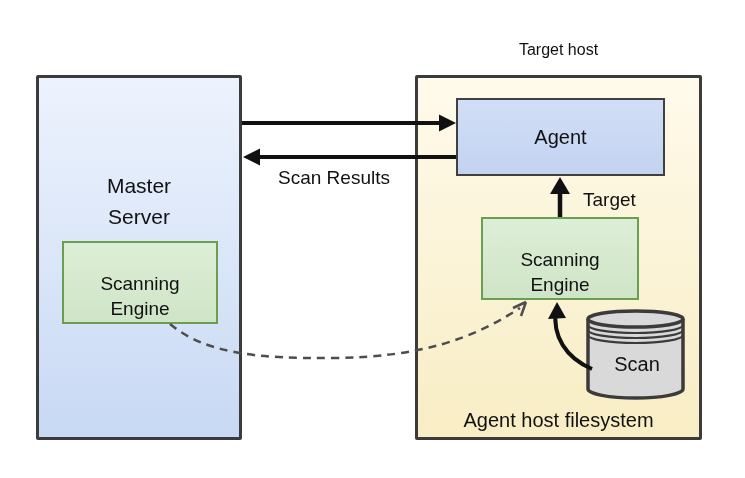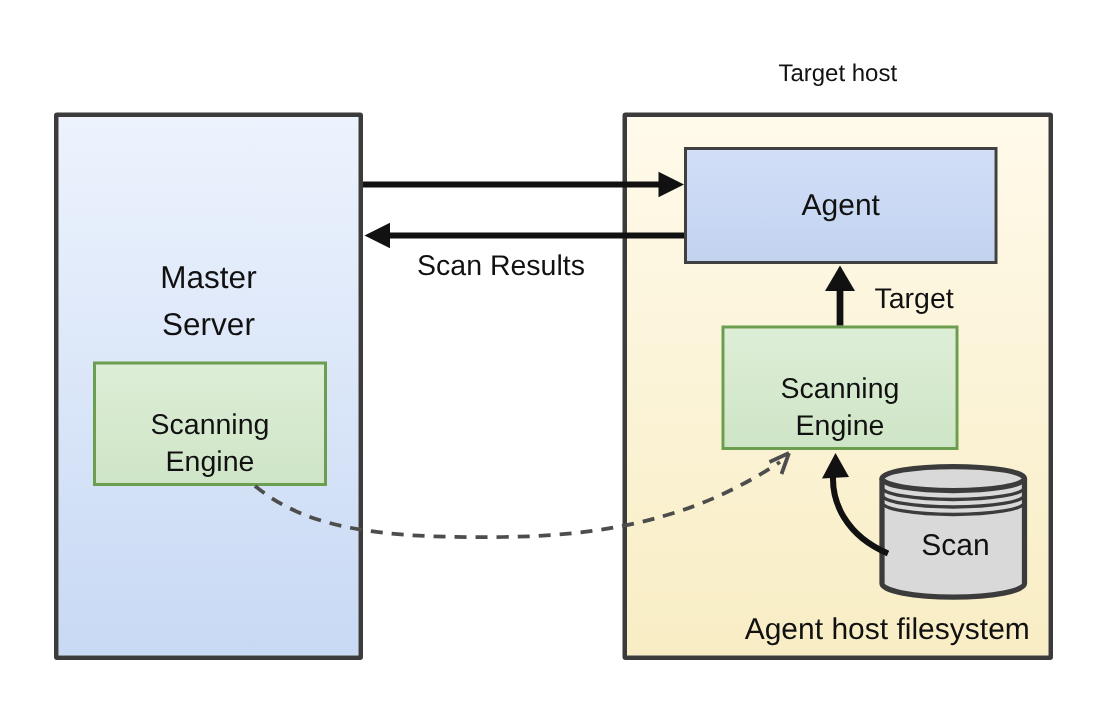--- a/index.html
+++ b/index.html
@@ -54,21 +54,21 @@
     background:linear-gradient(to bottom,var(--green-fill-top,#ddeed6),var(--green-fill-bottom,#cfe5c7));
     display:flex;align-items:flex-end;justify-content:center;
     font-size:19px;
     z-index:2;
   }
   .engine-master{left:62px;top:241px;width:156px;height:83px;}
   .engine-target{left:481px;top:217px;width:158px;height:83px;}
 
   .master-label{left:36px;top:170px;width:206px;font-size:21px;line-height:31px;}
   .target-title{left:415px;top:39px;width:287px;font-size:16px;}
-  .filesystem-label{left:415px;top:407px;width:287px;font-size:20px;margin-left:33px;}
+  .filesystem-label{left:415px;top:407px;width:287px;font-size:20px;}
   .instructions-label{left:249px;top:93px;width:170px;font-size:19px;white-space:nowrap;}
   .scan-results-label{left:249px;top:165px;width:170px;font-size:19px;white-space:nowrap;}
   .results-label{left:583px;top:187px;font-size:19px;white-space:nowrap;text-align:left;}
   .data-label{left:598px;top:351px;width:78px;font-size:20px;z-index:7;}
 
   .arrow-layer{
     left:0;top:0;width:745px;height:478px;
     z-index:5;
     pointer-events:none;
   }

